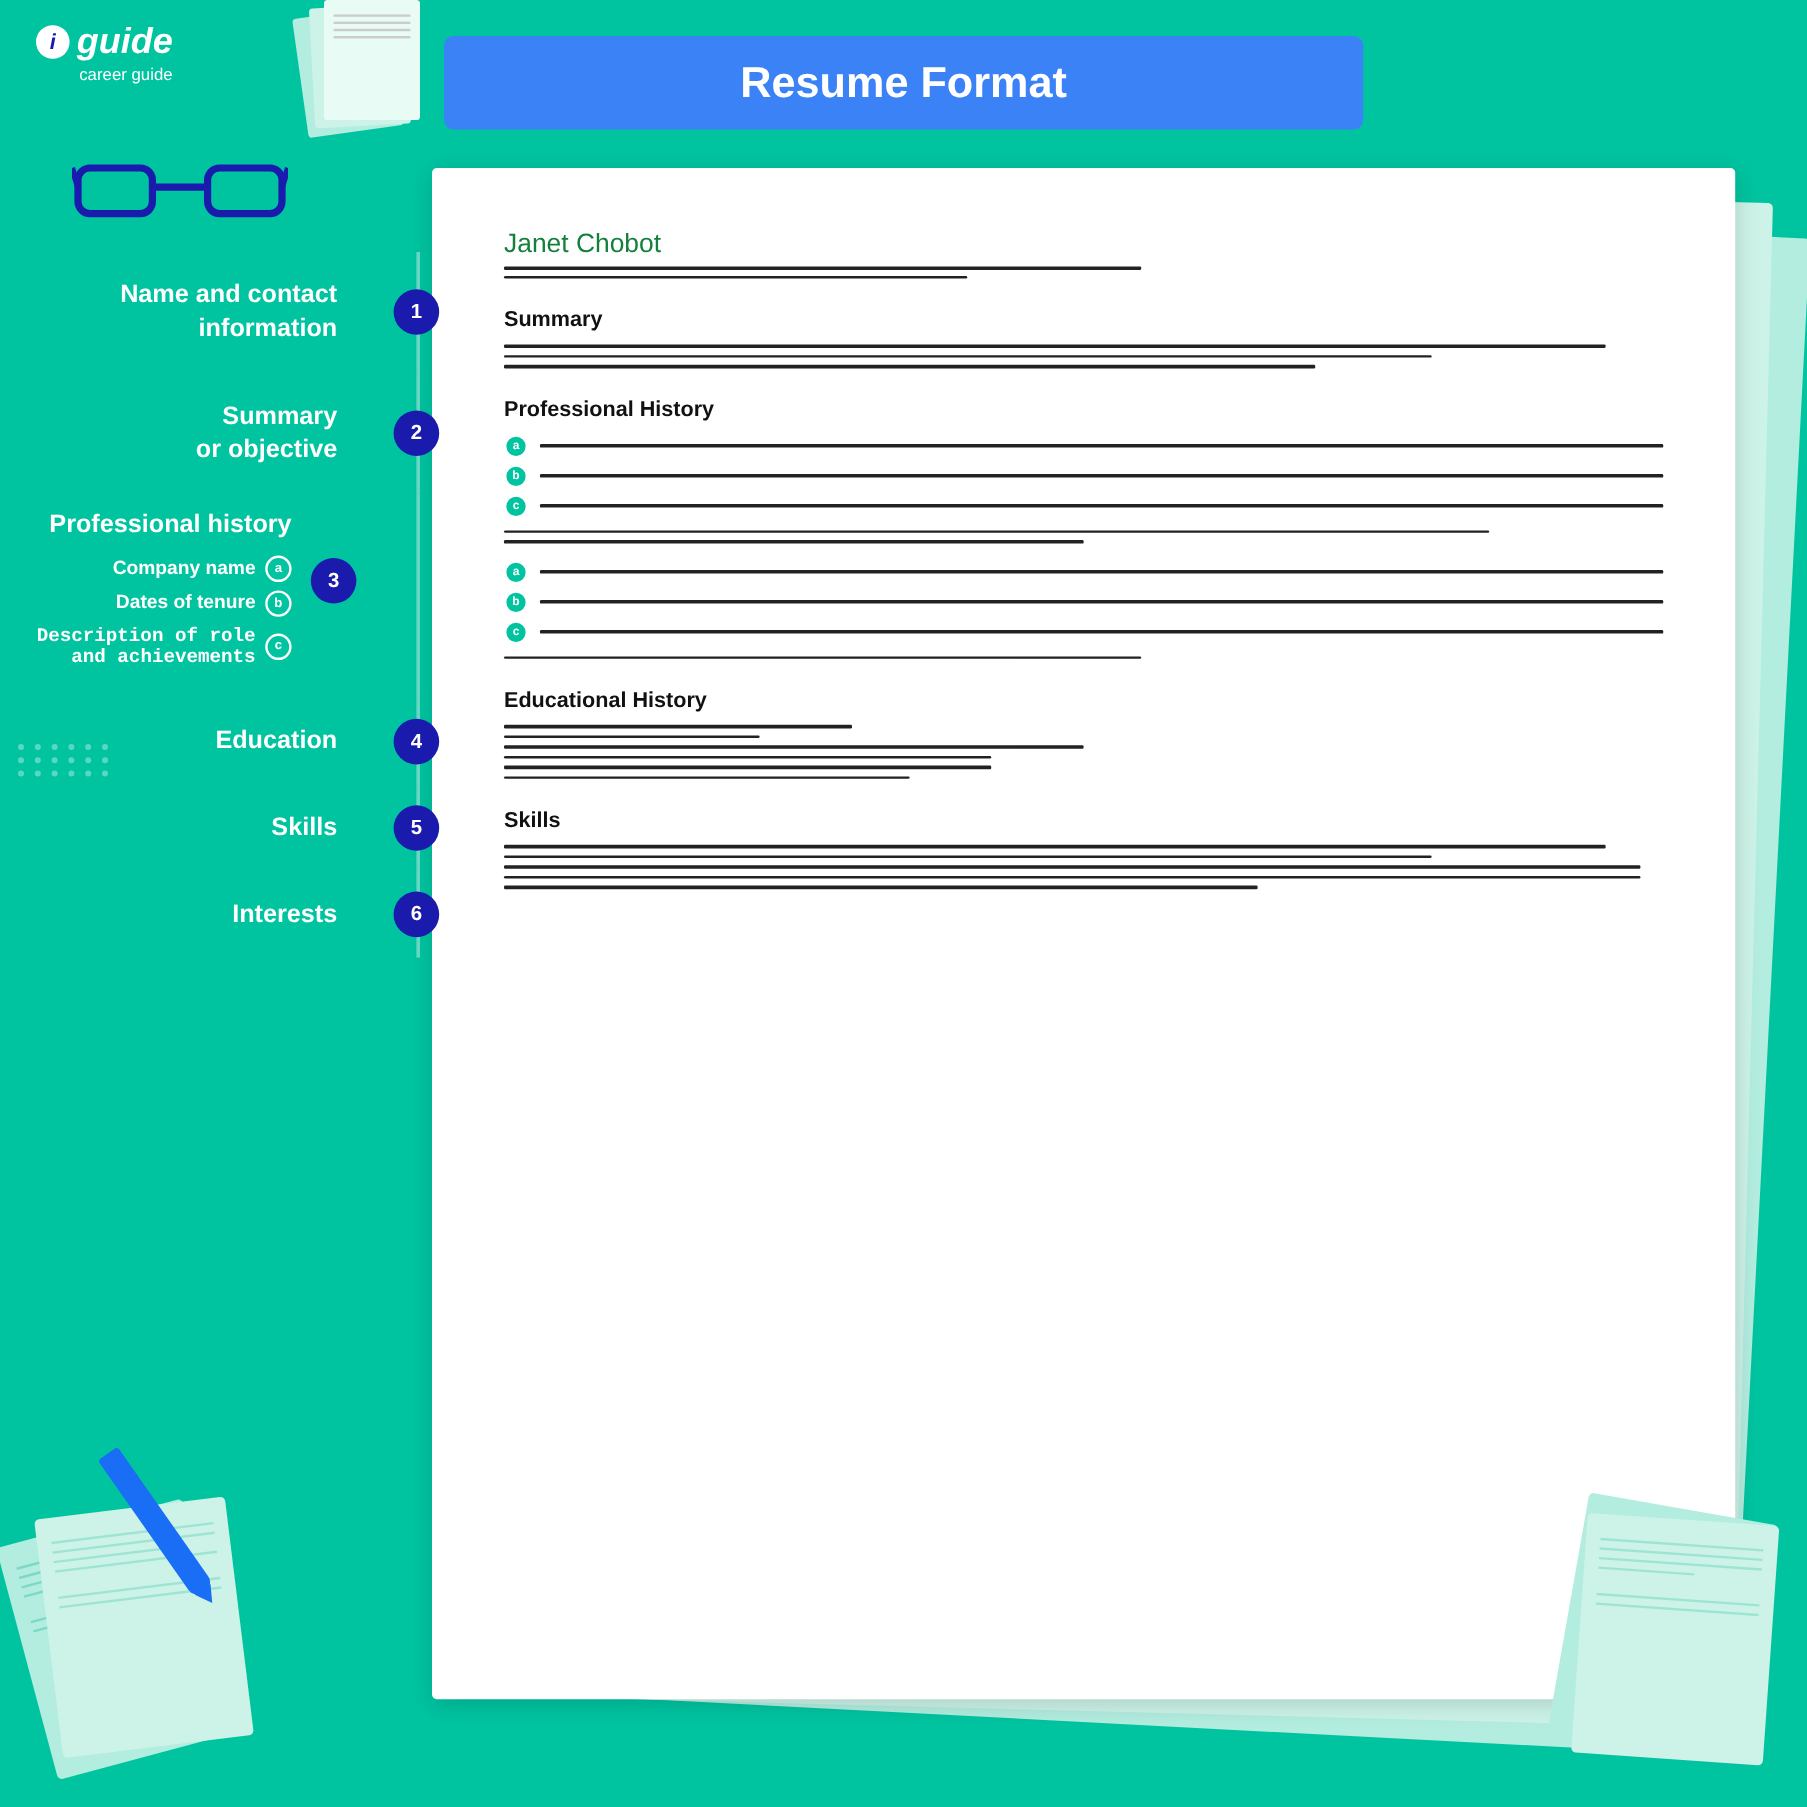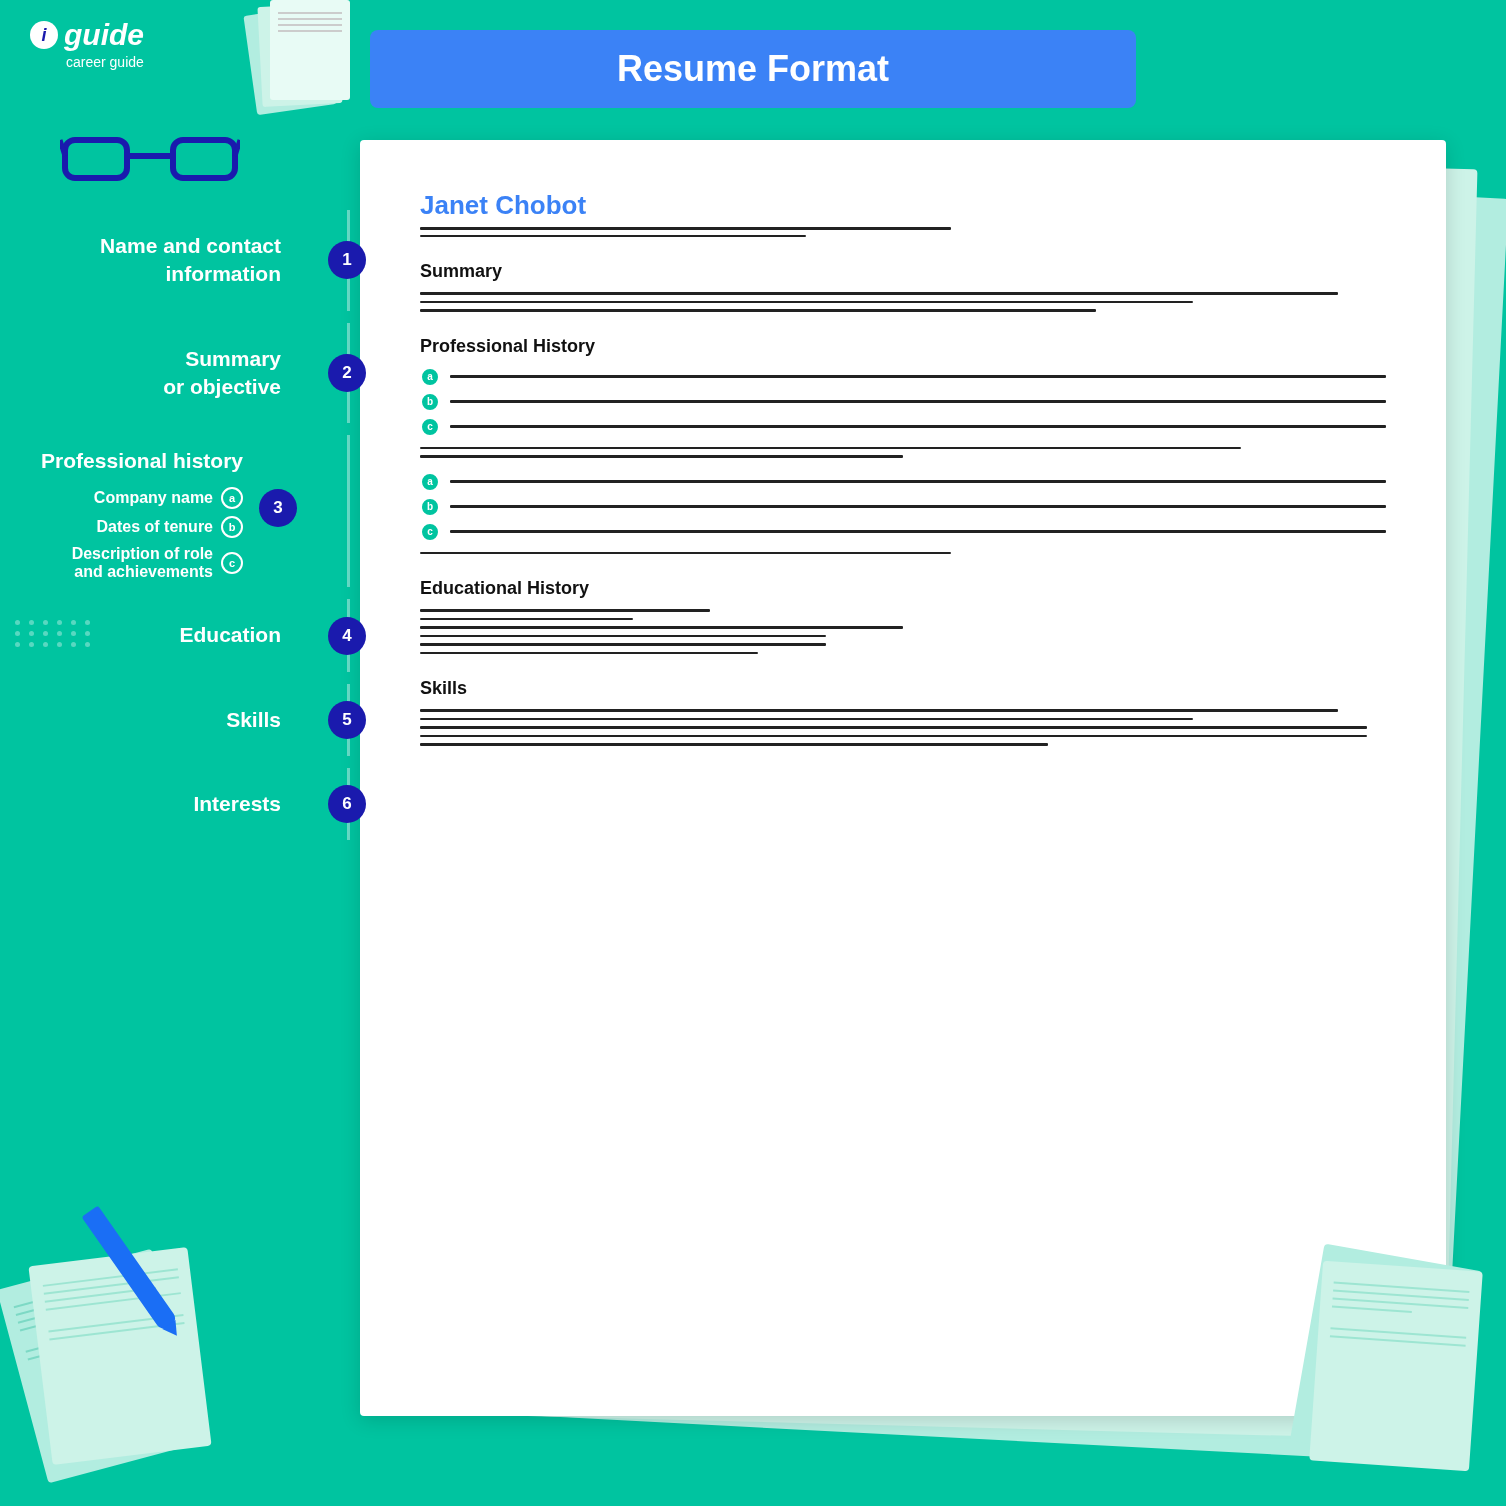--- a/index.html
+++ b/index.html
@@ -87,21 +87,21 @@
     }
 
     
     .left-panel {
       position: absolute;
       top: 210px;
       left: 0;
       width: 350px;
       display: flex;
       flex-direction: column;
-      gap: 12px;
+      gap: 0px;
     }
 
     .left-row {
       display: flex;
       align-items: center;
       justify-content: flex-end;
       position: relative;
       padding: 18px 50px 18px 20px;
       border-right: 3px solid rgba(255,255,255,0.4);
     }
@@ -174,23 +174,23 @@
       left: 0;
       right: 0;
       bottom: 0;
       background: white;
       border-radius: 4px;
       padding: 50px 60px;
       box-shadow: 0 4px 20px rgba(0,0,0,0.15);
     }
 
     .resume-name {
-      font-size: 26px;
-      font-weight: bold;
-      color: #3b82f6;
+      font-size: 22px;
+      font-weight: normal;
+      color: #15803d;
       margin-bottom: 6px;
     }
 
     .resume-line {
       height: 2.5px;
       background: #222;
       border-radius: 1px;
       margin-bottom: 5px;
     }
 
@@ -374,21 +374,21 @@
     <div style="flex:1; margin-right:16px;">
       <div style="text-align:right; color:white; font-weight:bold; font-size:21px; margin-bottom:14px;">Professional history</div>
       <div style="text-align:right; color:white; font-size:16px; font-weight:bold; margin-bottom:7px; display:flex; align-items:center; justify-content:flex-end;">
         Company name
         <div style="width:22px;height:22px;border-radius:50%;background:#00c4a0;border:2px solid white;color:white;font-size:11px;font-weight:bold;display:flex;align-items:center;justify-content:center;margin-left:8px;">a</div>
       </div>
       <div style="text-align:center; color:white; font-size:16px; font-weight:bold; margin-bottom:7px; display:flex; align-items:center; justify-content:flex-end;">
         Dates of tenure
         <div style="width:22px;height:22px;border-radius:50%;background:#00c4a0;border:2px solid white;color:white;font-size:11px;font-weight:bold;display:flex;align-items:center;justify-content:center;margin-left:8px;">b</div>
       </div>
-      <div style="text-align:right; color:white; font-size:16px; font-weight:bold; display:flex; align-items:center; justify-content:flex-end;">
+      <div style="text-align:right; color:white; font-size:16px; font-weight:bold; margin-bottom:18px; display:flex; align-items:center; justify-content:flex-end;font-family:Liberation Mono, monospace;">
         Description of role<br>and achievements
         <div style="width:22px;height:22px;border-radius:50%;background:#00c4a0;border:2px solid white;color:white;font-size:11px;font-weight:bold;display:flex;align-items:center;justify-content:center;margin-left:8px;flex-shrink:0;">c</div>
       </div>
     </div>
     <div class="badge-num" style="top:auto; transform:none; margin-top:40px; position:relative; right:auto; flex-shrink:0;">3</div>
   </div>
 
   <div class="left-row" style="padding-top:22px; padding-bottom:22px;">
     <div class="text-block">Education</div>
     <div class="badge-num">4</div>

